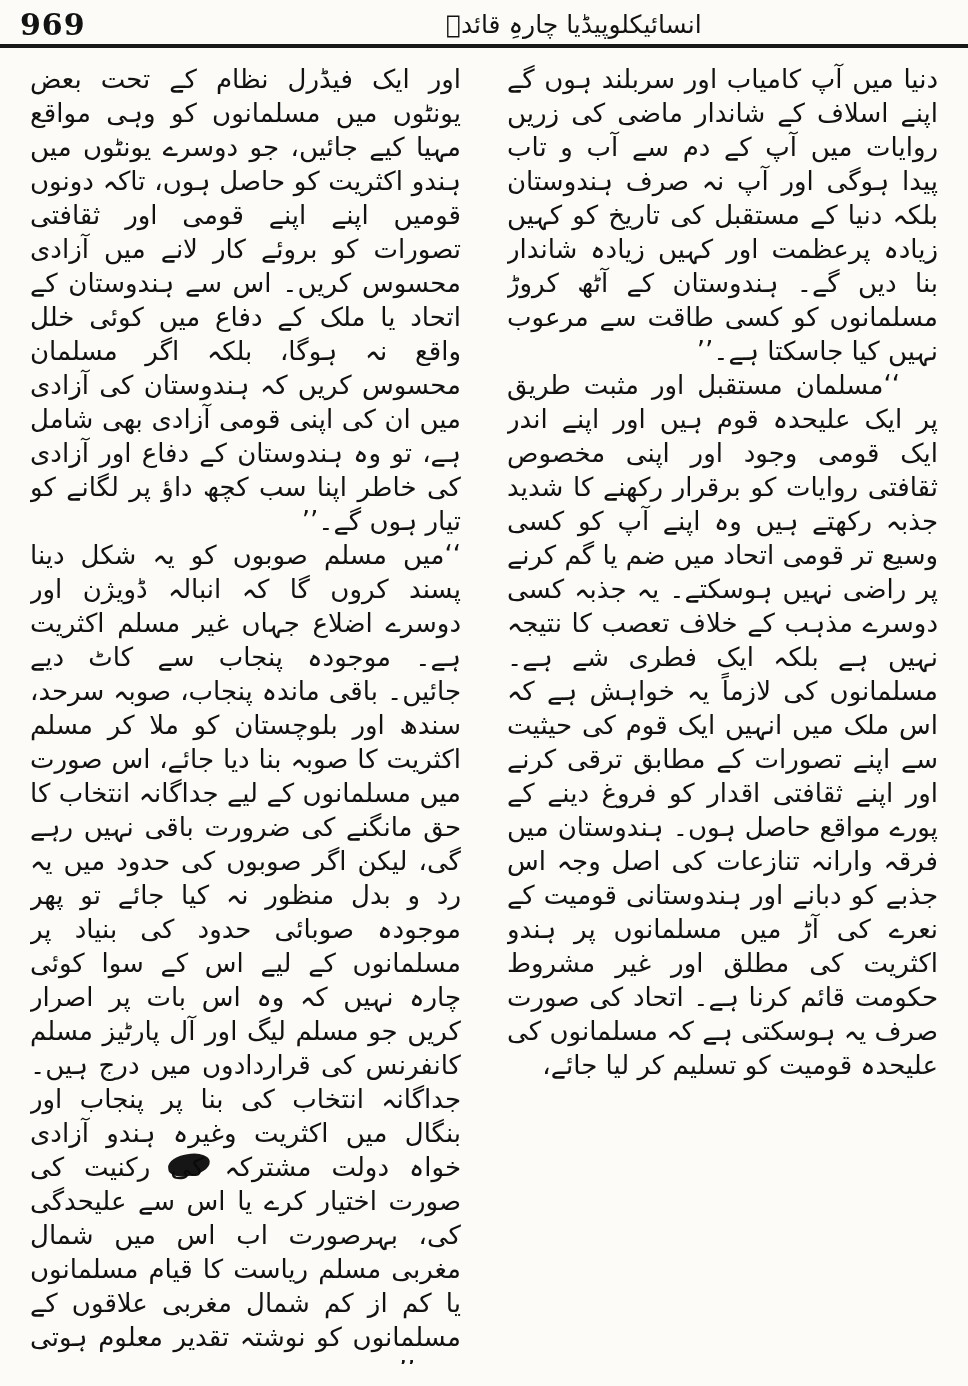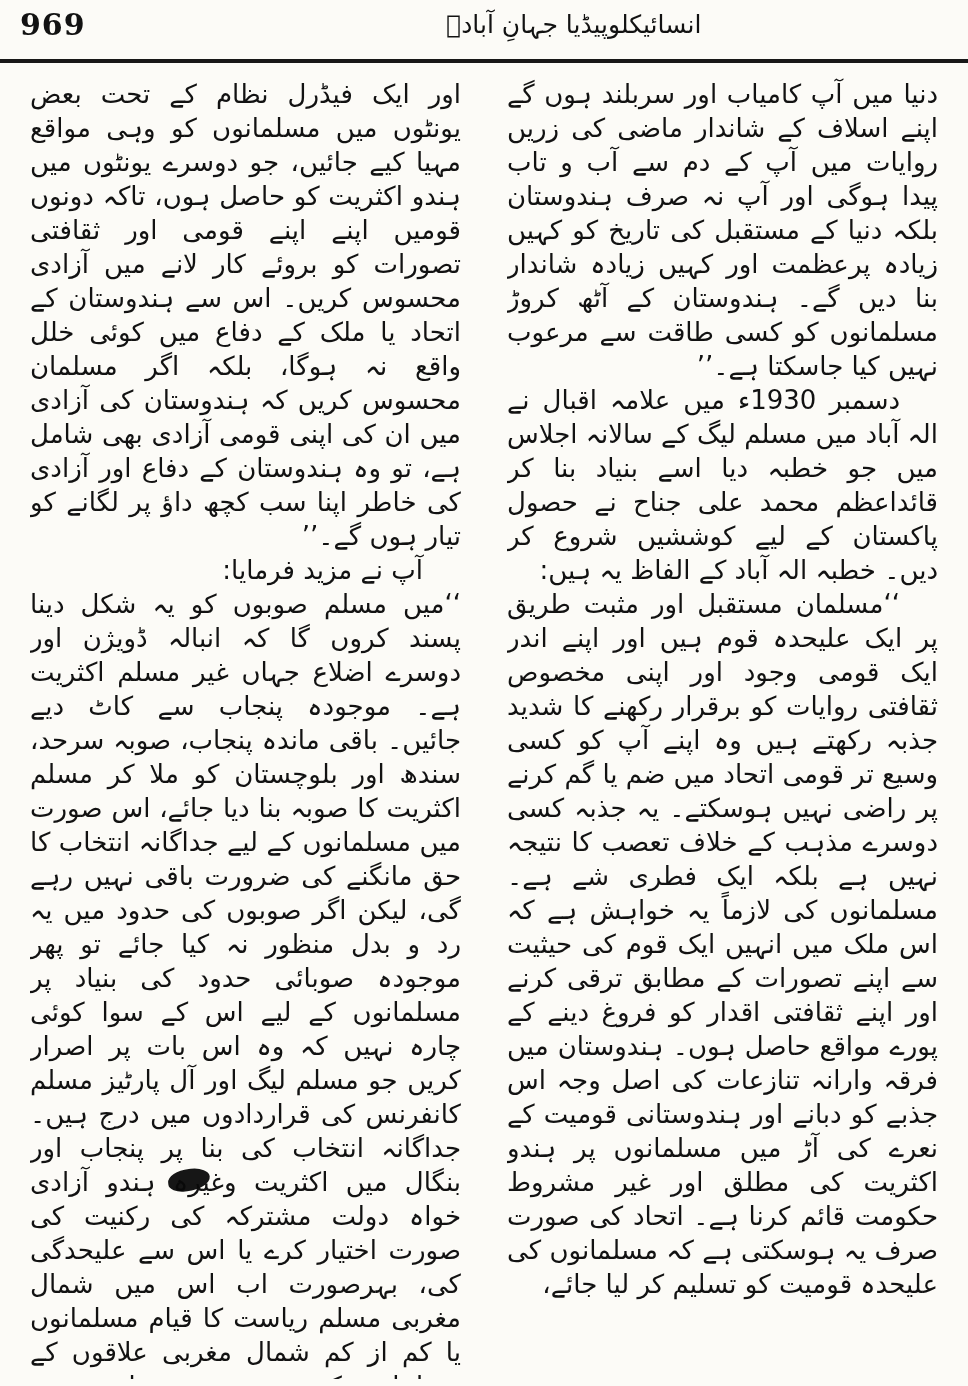--- a/index.html
+++ b/index.html
@@ -16,21 +16,21 @@
     background: #fcfbf7;
     color: #121212;
     overflow: hidden;
     box-sizing: border-box;
   }
   
   .page-header {
     display: flex;
     align-items: flex-end;
     justify-content: space-between;
-    padding: 10px 26px 19px 20px;
+    padding: 10px 26px 4px 20px;
     border-bottom: 4px solid #181818;
   }
   .page-number {
     font-family: "DejaVu Serif", "Liberation Serif", serif;
     font-weight: bold;
     font-size: 30px;
     letter-spacing: 1px;
     line-height: 1;
   }
   .book-title {
@@ -86,32 +86,30 @@
     opacity: 0.95;
   }
 </style>
 </head>
 <body>
 
 <div class="page">
 
   <div class="page-header">
     <div class="page-number">969</div>
-    <div class="book-title" lang="ur" dir="rtl">انسائیکلوپیڈیا جہانِ آبادؒ</div>
+    <div class="book-title" lang="ur" dir="rtl">انسائیکلوپیڈیا چارہِ قائدؒ</div>
   </div>
 
   <div class="content">
 
     <div class="column" lang="ur" dir="rtl">
       <p>دنیا میں آپ کامیاب اور سربلند ہوں گے اپنے اسلاف کے شاندار ماضی کی زریں روایات میں آپ کے دم سے آب و تاب پیدا ہوگی اور آپ نہ صرف ہندوستان بلکہ دنیا کے مستقبل کی تاریخ کو کہیں زیادہ پرعظمت اور کہیں زیادہ شاندار بنا دیں گے۔ ہندوستان کے آٹھ کروڑ مسلمانوں کو کسی طاقت سے مرعوب نہیں کیا جاسکتا ہے۔’’</p>
-      <p class="indent">دسمبر 1930ء میں علامہ اقبال نے الہ آباد میں مسلم لیگ کے سالانہ اجلاس میں جو خطبہ دیا اسے بنیاد بنا کر قائداعظم محمد علی جناح نے حصول پاکستان کے لیے کوششیں شروع کر دیں۔ خطبہ الہ آباد کے الفاظ یہ ہیں:</p>
       <p class="indent">‘‘مسلمان مستقبل اور مثبت طریق پر ایک علیحدہ قوم ہیں اور اپنے اندر ایک قومی وجود اور اپنی مخصوص ثقافتی روایات کو برقرار رکھنے کا شدید جذبہ رکھتے ہیں وہ اپنے آپ کو کسی وسیع تر قومی اتحاد میں ضم یا گم کرنے پر راضی نہیں ہوسکتے۔ یہ جذبہ کسی دوسرے مذہب کے خلاف تعصب کا نتیجہ نہیں ہے بلکہ ایک فطری شے ہے۔ مسلمانوں کی لازماً یہ خواہش ہے کہ اس ملک میں انہیں ایک قوم کی حیثیت سے اپنے تصورات کے مطابق ترقی کرنے اور اپنے ثقافتی اقدار کو فروغ دینے کے پورے مواقع حاصل ہوں۔ ہندوستان میں فرقہ وارانہ تنازعات کی اصل وجہ اس جذبے کو دبانے اور ہندوستانی قومیت کے نعرے کی آڑ میں مسلمانوں پر ہندو اکثریت کی مطلق اور غیر مشروط حکومت قائم کرنا ہے۔ اتحاد کی صورت صرف یہ ہوسکتی ہے کہ مسلمانوں کی علیحدہ قومیت کو تسلیم کر لیا جائے،</p>
     </div>
 
     <div class="column" lang="ur" dir="rtl">
       <p>اور ایک فیڈرل نظام کے تحت بعض یونٹوں میں مسلمانوں کو وہی مواقع مہیا کیے جائیں، جو دوسرے یونٹوں میں ہندو اکثریت کو حاصل ہوں، تاکہ دونوں قومیں اپنے اپنے قومی اور ثقافتی تصورات کو بروئے کار لانے میں آزادی محسوس کریں۔ اس سے ہندوستان کے اتحاد یا ملک کے دفاع میں کوئی خلل واقع نہ ہوگا، بلکہ اگر مسلمان محسوس کریں کہ ہندوستان کی آزادی میں ان کی اپنی قومی آزادی بھی شامل ہے، تو وہ ہندوستان کے دفاع اور آزادی کی خاطر اپنا سب کچھ داؤ پر لگانے کو تیار ہوں گے۔’’</p>
-      <p class="further-said">آپ نے مزید فرمایا:</p>
       <p>‘‘میں مسلم صوبوں کو یہ شکل دینا پسند کروں گا کہ انبالہ ڈویژن اور دوسرے اضلاع جہاں غیر مسلم اکثریت ہے۔ موجودہ پنجاب سے کاٹ دیے جائیں۔ باقی ماندہ پنجاب، صوبہ سرحد، سندھ اور بلوچستان کو ملا کر مسلم اکثریت کا صوبہ بنا دیا جائے، اس صورت میں مسلمانوں کے لیے جداگانہ انتخاب کا حق مانگنے کی ضرورت باقی نہیں رہے گی، لیکن اگر صوبوں کی حدود میں یہ رد و بدل منظور نہ کیا جائے تو پھر موجودہ صوبائی حدود کی بنیاد پر مسلمانوں کے لیے اس کے سوا کوئی چارہ نہیں کہ وہ اس بات پر اصرار کریں جو مسلم لیگ اور آل پارٹیز مسلم کانفرنس کی قراردادوں میں درج ہیں۔ جداگانہ انتخاب کی بنا پر پنجاب اور بنگال میں اکثریت وغیرہ ہندو آزادی خواہ دولت مشترکہ کی رکنیت کی صورت اختیار کرے یا اس سے علیحدگی کی، بہرصورت اب اس میں شمال مغربی مسلم ریاست کا قیام مسلمانوں یا کم از کم شمال مغربی علاقوں کے مسلمانوں کو نوشتہ تقدیر معلوم ہوتی ہے۔’’</p>
       <span class="ink-blot"></span>
     </div>
 
   </div>
 </div>
 
 </body></html>

